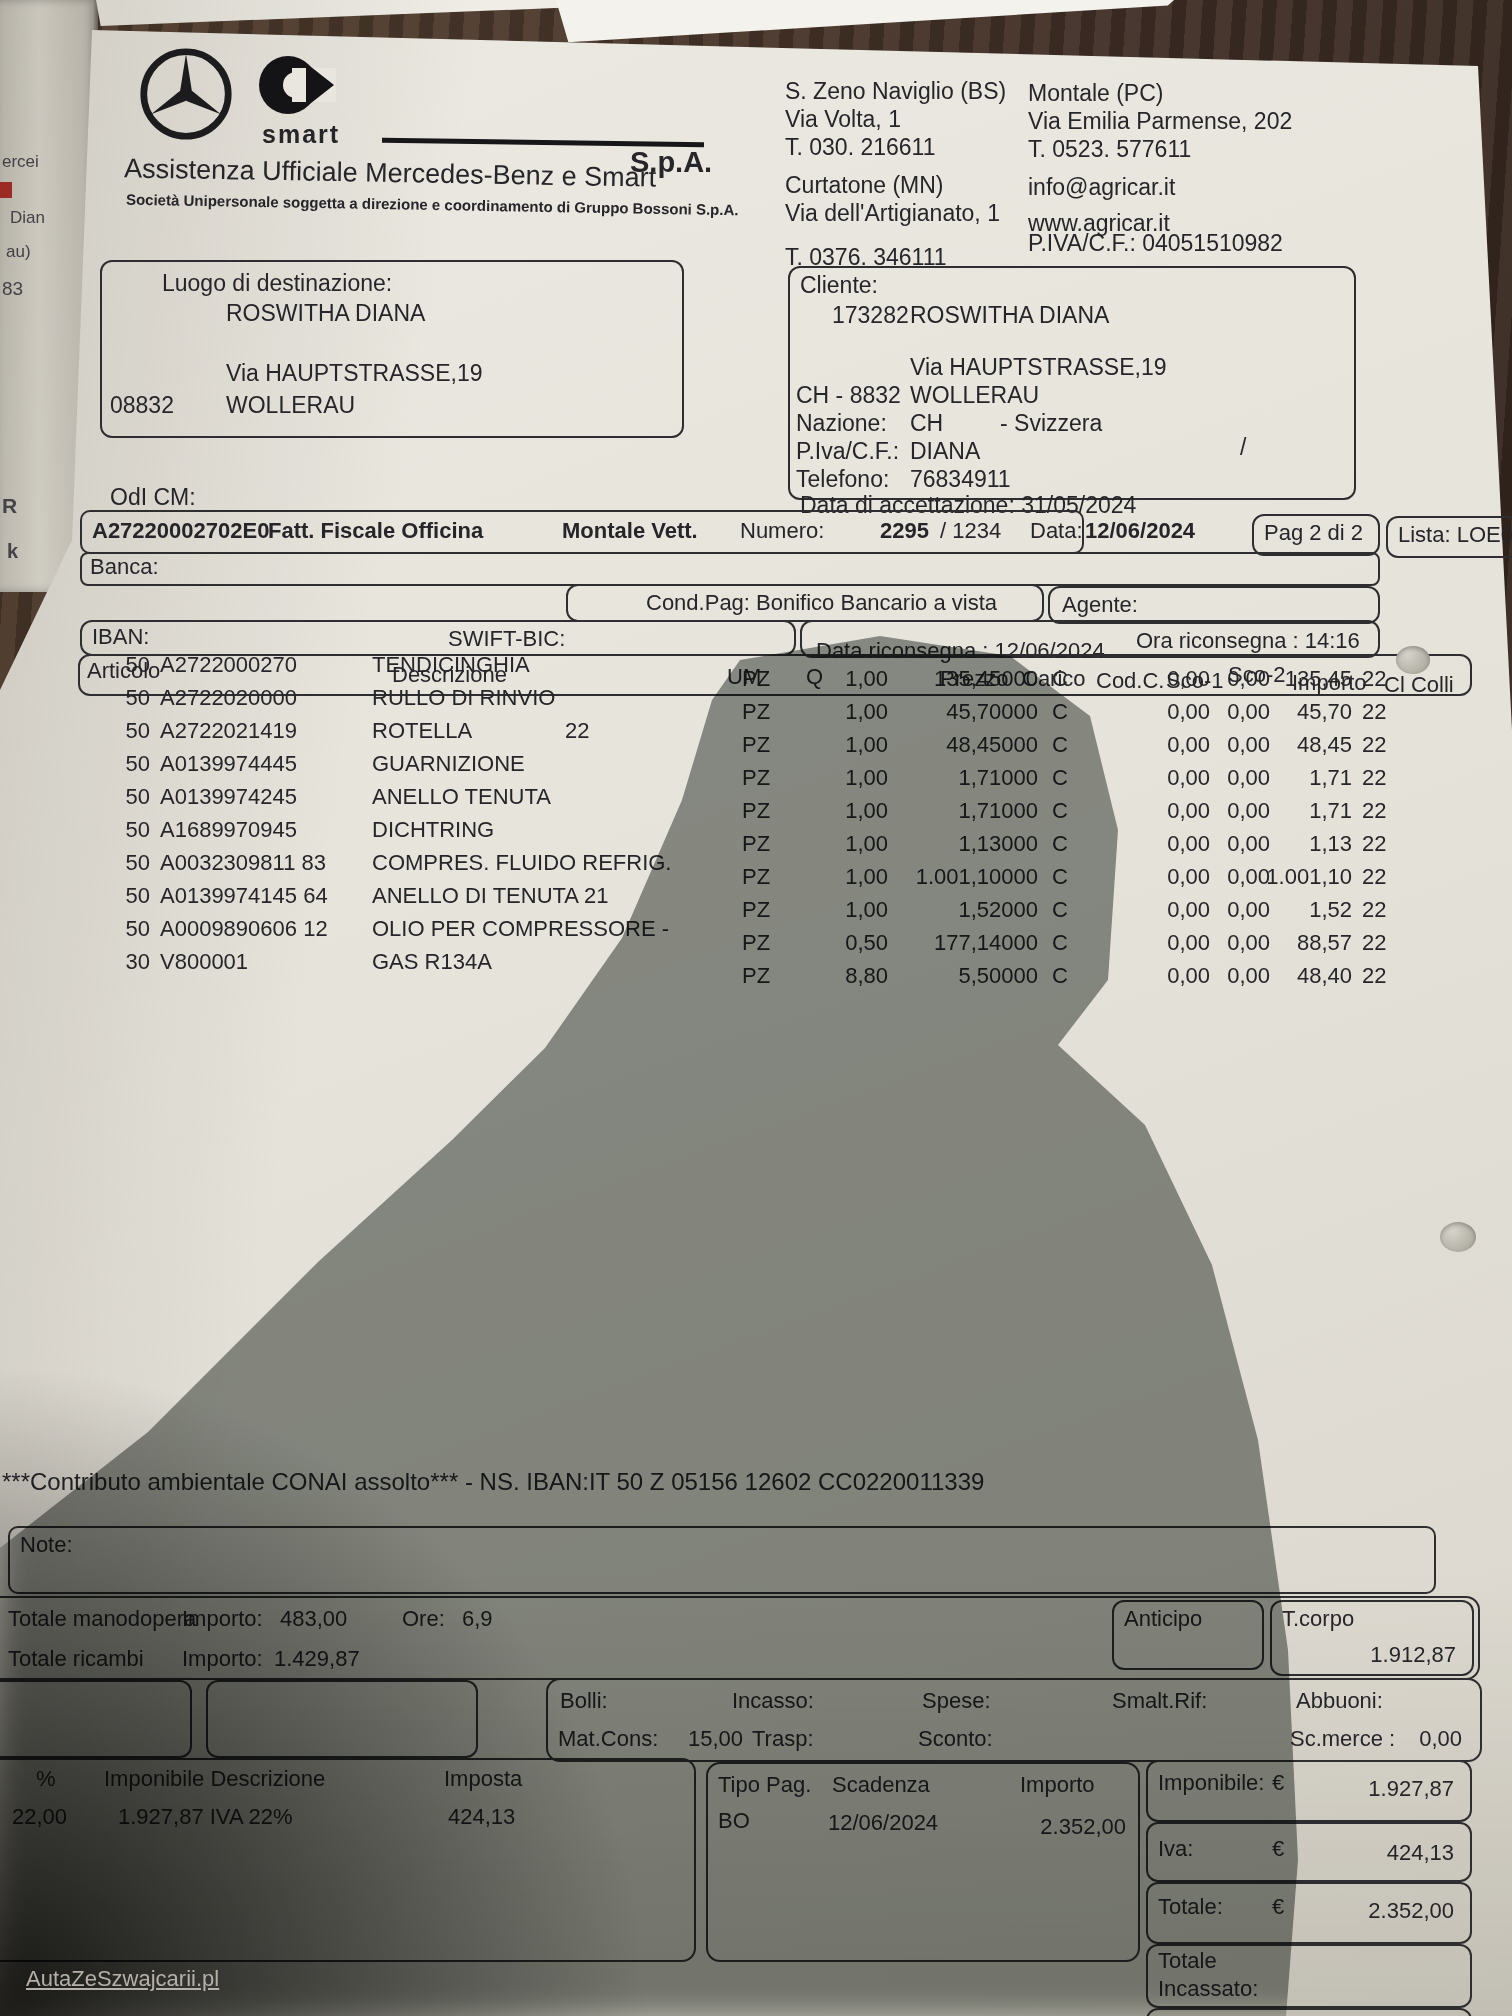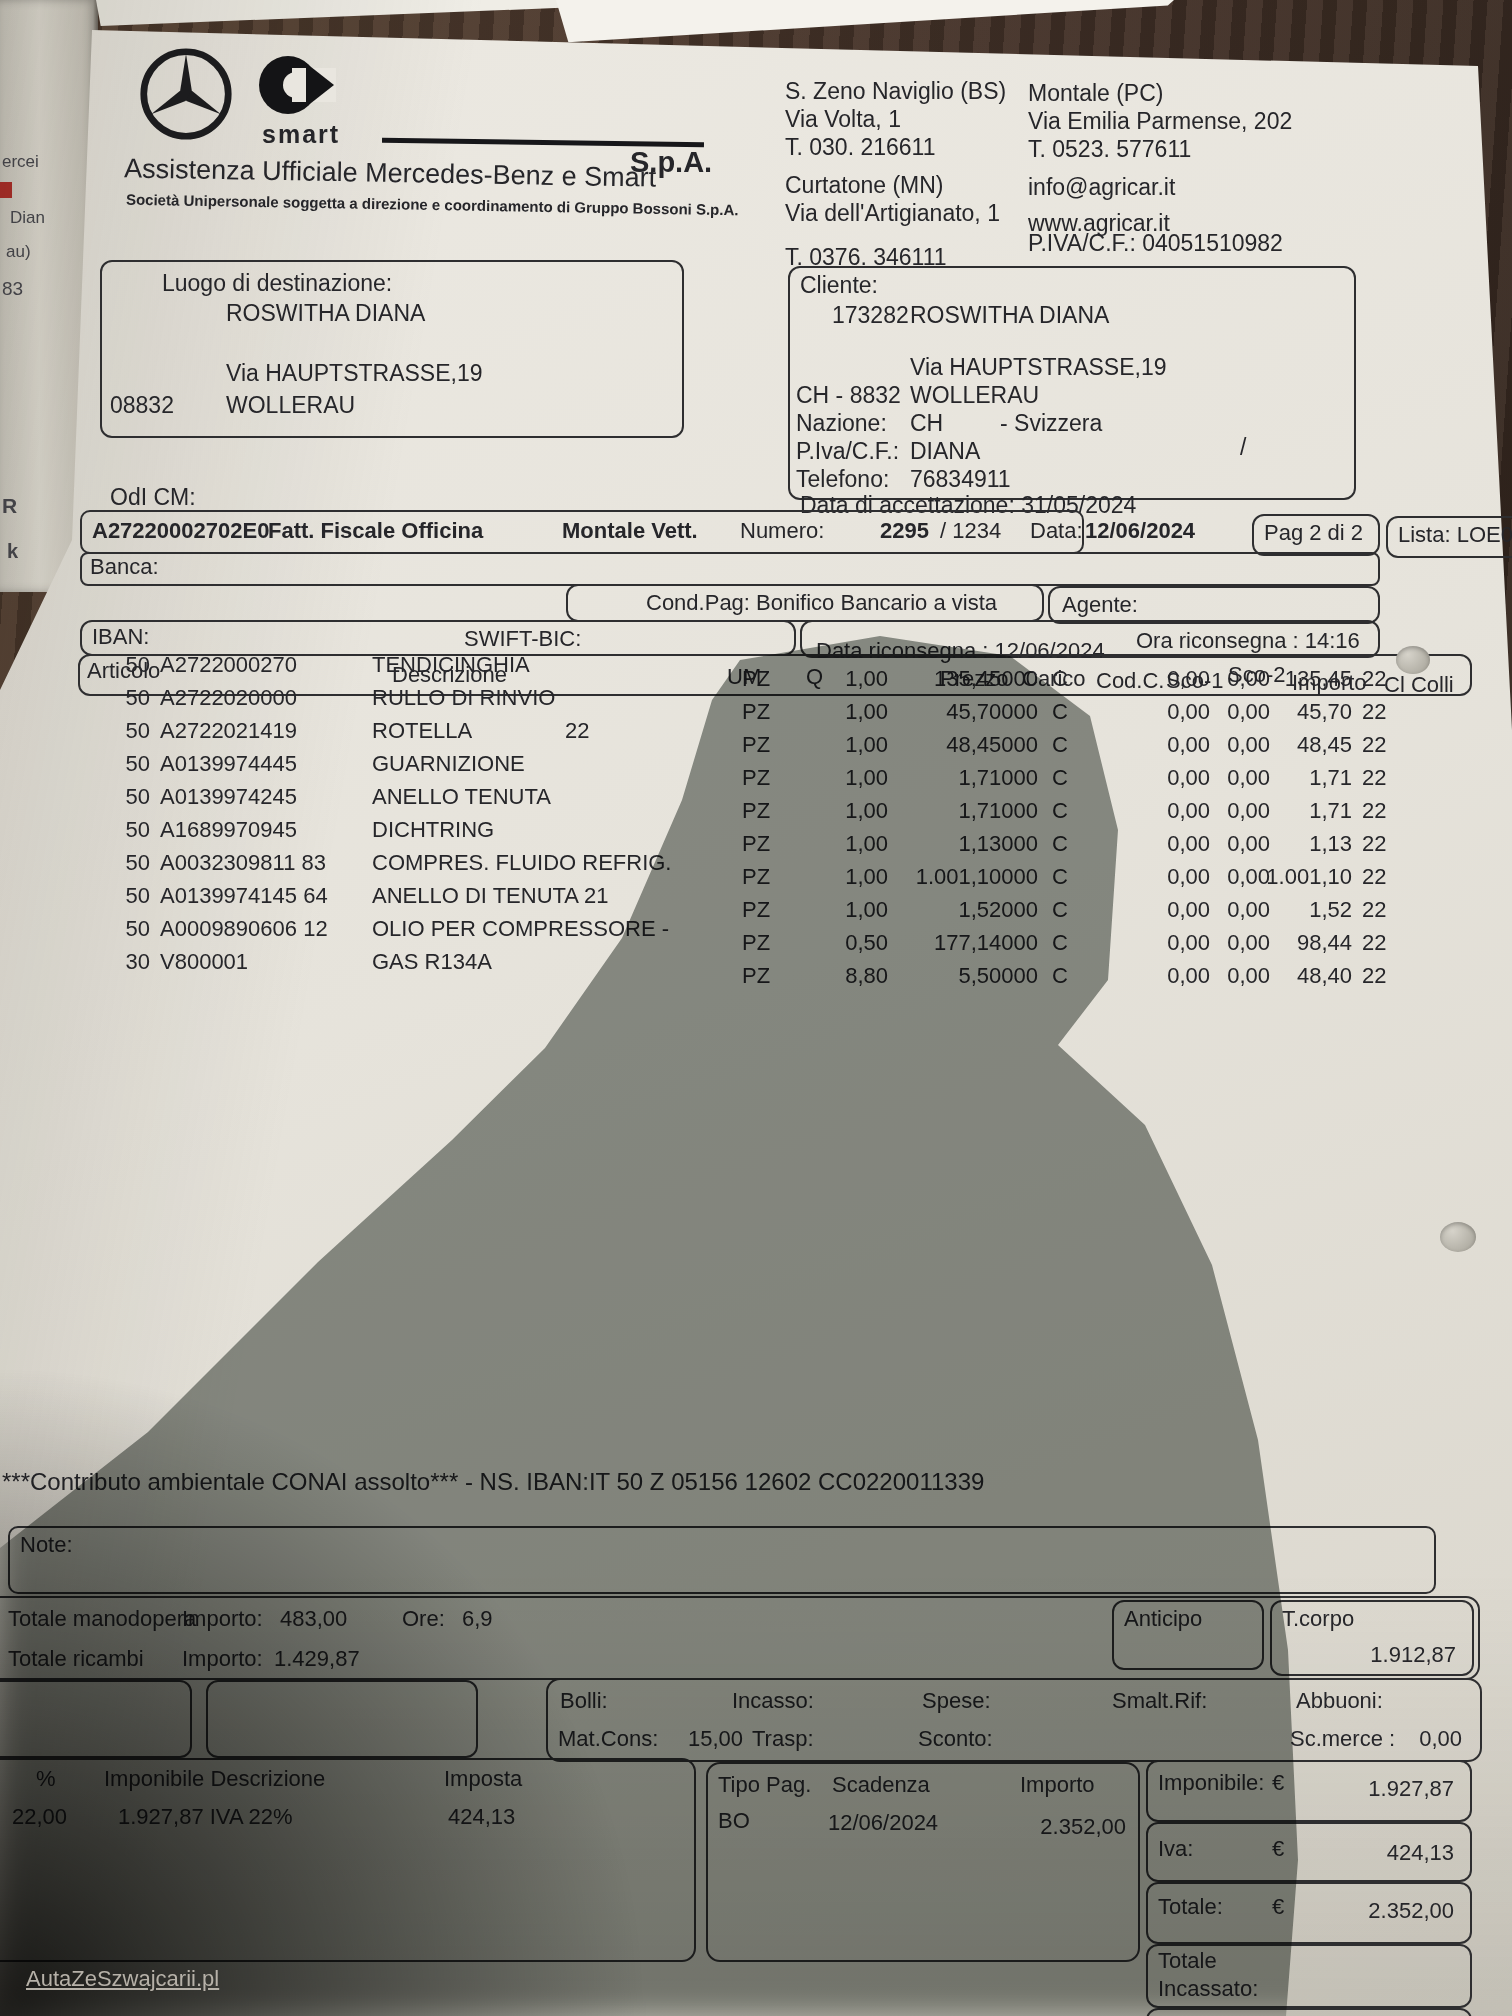--- a/index.html
+++ b/index.html
@@ -158,21 +158,21 @@
     <div class="bx" style="left:80px;top:552px;width:1296px;height:30px;border-radius:8px;"></div>
     <div class="t" style="left:90px;top:554px;">Banca:</div>
 
     <div class="bx" style="left:566px;top:584px;width:474px;height:34px;"></div>
     <div class="t" style="left:646px;top:590px;">Cond.Pag: Bonifico Bancario a vista</div>
     <div class="bx" style="left:1048px;top:586px;width:328px;height:34px;"></div>
     <div class="t" style="left:1062px;top:592px;">Agente:</div>
 
     <div class="bx" style="left:80px;top:620px;width:712px;height:32px;"></div>
     <div class="t" style="left:92px;top:624px;">IBAN:</div>
-    <div class="t" style="left:448px;top:626px;margin-left:16px;">SWIFT-BIC:</div>
+    <div class="t" style="left:448px;top:626px;">SWIFT-BIC:</div>
     <div class="bx" style="left:800px;top:620px;width:576px;height:34px;"></div>
     <div class="t" style="left:816px;top:626px;margin-top:12px;">Data riconsegna : 12/06/2024</div>
     <div class="t" style="left:1136px;top:628px;">Ora riconsegna : 14:16</div>
 
     <div class="bx" style="left:78px;top:654px;width:1390px;height:38px;"></div>
     <div class="t" style="left:87px;top:658px;">Articolo</div>
     <div class="t" style="left:392px;top:662px;">Descrizione</div>
     <div class="t" style="left:727px;top:664px;">UM</div>
     <div class="t" style="left:806px;top:664px;">Q</div>
     <div class="t" style="left:940px;top:666px;">Prezzo</div>
@@ -300,21 +300,21 @@
     <span class="c-qty">50</span>
     <span class="c-code">A0009890606 12</span>
     <span class="c-descr">OLIO PER COMPRESSORE -</span>
     <span class="c-extra"></span>
     <span class="c-um">PZ</span>
     <span class="c-q">0,50</span>
     <span class="c-prezzo">177,14000</span>
     <span class="c-carico">C</span>
     <span class="c-sco1">0,00</span>
     <span class="c-sco2">0,00</span>
-    <span class="c-imp">98,44</span>
+    <span class="c-imp">88,57</span>
     <span class="c-colli">22</span>
   </div>
         <div class="row" style="top: 949px;">
     <span class="c-qty">30</span>
     <span class="c-code">V800001</span>
     <span class="c-descr">GAS R134A</span>
     <span class="c-extra"></span>
     <span class="c-um">PZ</span>
     <span class="c-q">8,80</span>
     <span class="c-prezzo">5,50000</span>

